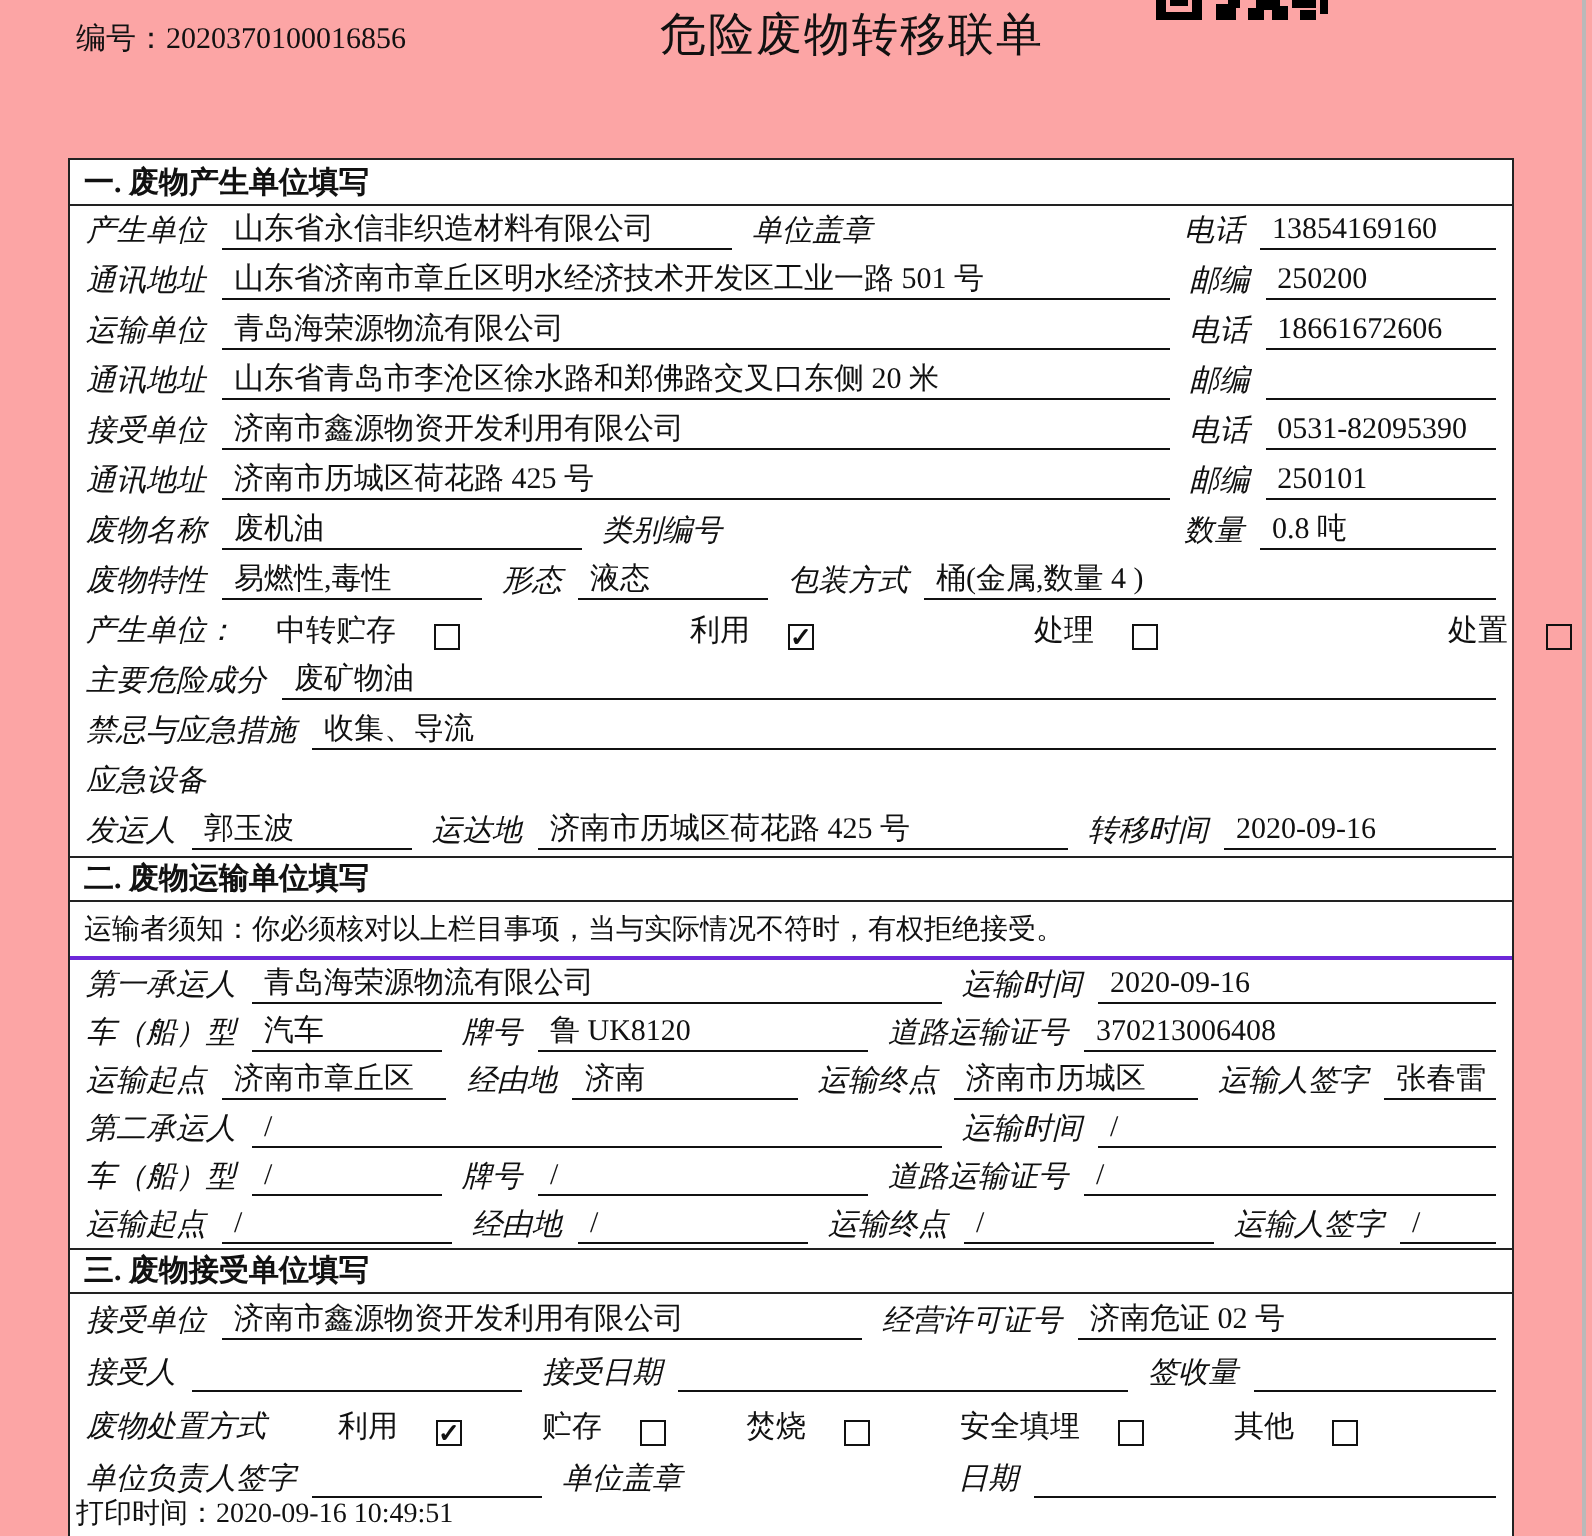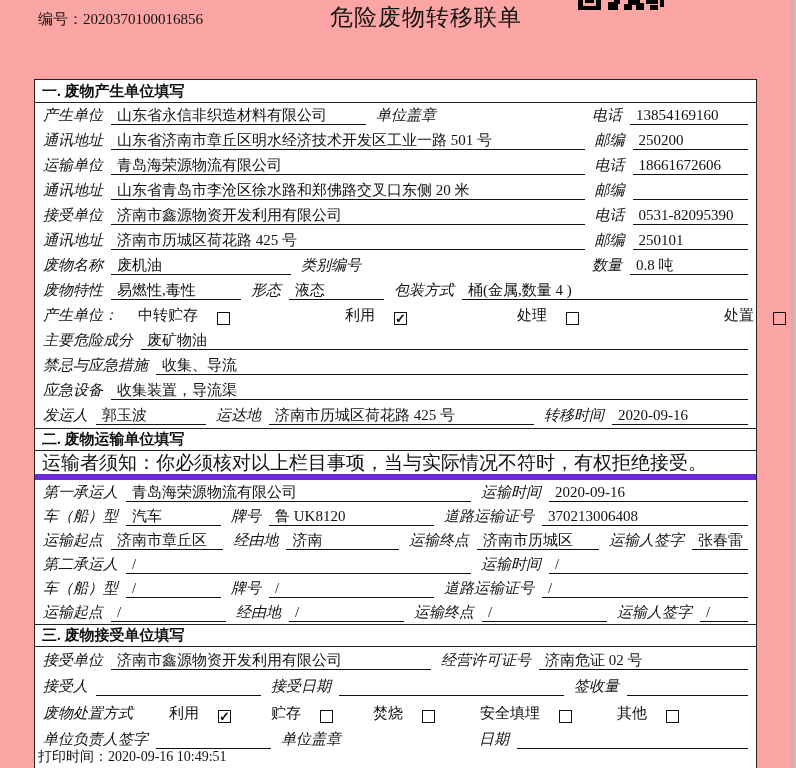--- a/index.html
+++ b/index.html
@@ -14,21 +14,21 @@
   .qr-frag { position:absolute; left:578px; top:0; width:86px; height:10px; }
 
   
   .page-edge { position:absolute; right:3px; top:0; width:2px; height:100%; background:#b9b9b9; }
 
   
   .box { position:absolute; left:34px; top:42px; width:723px; height:700px; border:1.6px solid #222; background:#fff; display:flex; flex-direction:column;margin-top:37px; }
 
   .sec-h { display:flex; align-items:center; height:23px; padding:0 7px; font-weight:bold; font-size:15px; border-bottom:1px solid #222; flex:none; }
   .sec-h.bt { border-top:1.4px solid #222; }
-  .notice { display:flex; align-items:center; height:29px; padding:0 7px; font-size:19px; border-bottom:6px solid #6d28d9; flex:none; }
+  .notice { display:flex; align-items:center; height:29px; padding:0 7px; font-size:14px; border-bottom:2px solid #6d28d9; flex:none; }
 
   .row { display:flex; align-items:center; height:25px; padding:0 8px; font-size:15px; flex:none; }
   .s2row { height:24px; }
   .s3row { height:26.5px; }
 
   .lbl { white-space:nowrap; margin-right:8px;font-style:italic; }
   .val { border-bottom:1px solid #111; line-height:18px; height:19px; white-space:nowrap; padding:0 6px; margin-right:10px; overflow:hidden; }
   .fx { flex:1 1 auto; margin-right:0; }
   .sp { flex:1 1 auto; }
 
@@ -166,21 +166,20 @@
       <span class="val fx">废矿物油</span>
     </div>
 
     <div class="row">
       <span class="lbl">禁忌与应急措施</span>
       <span class="val fx">收集、导流</span>
     </div>
 
     <div class="row">
       <span class="lbl">应急设备</span>
-      <span class="val fx">收集装置，导流渠</span>
     </div>
 
     <div class="row">
       <span class="lbl">发运人</span>
       <span class="val w110">郭玉波</span>
       <span class="lbl">运达地</span>
       <span class="val w265">济南市历城区荷花路 425 号</span>
       <span class="lbl">转移时间</span>
       <span class="val fx">2020-09-16</span>
     </div>

